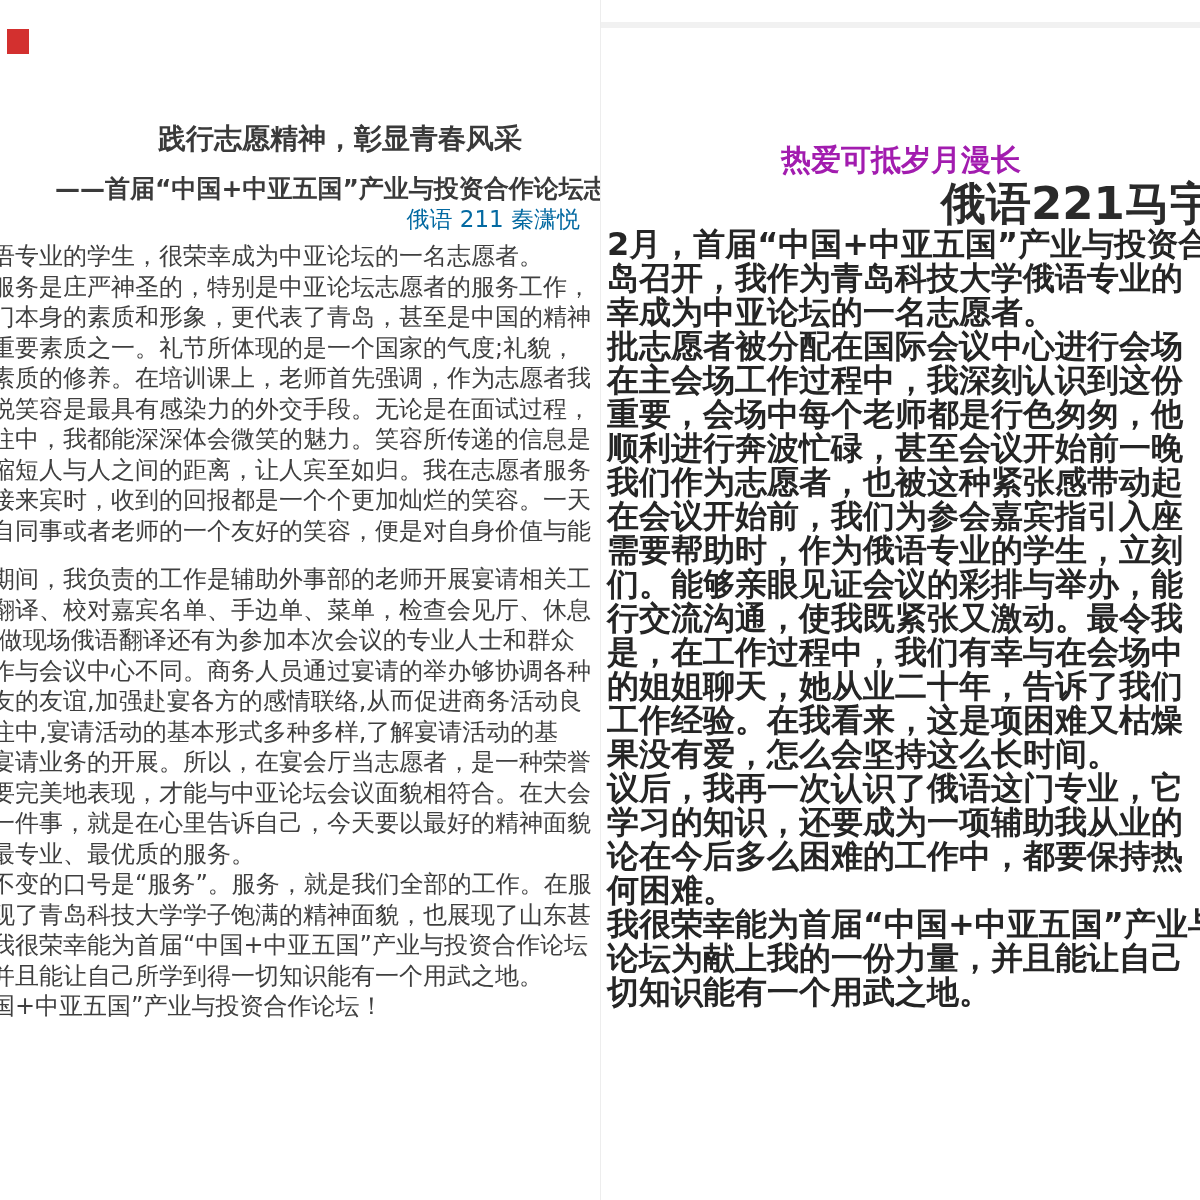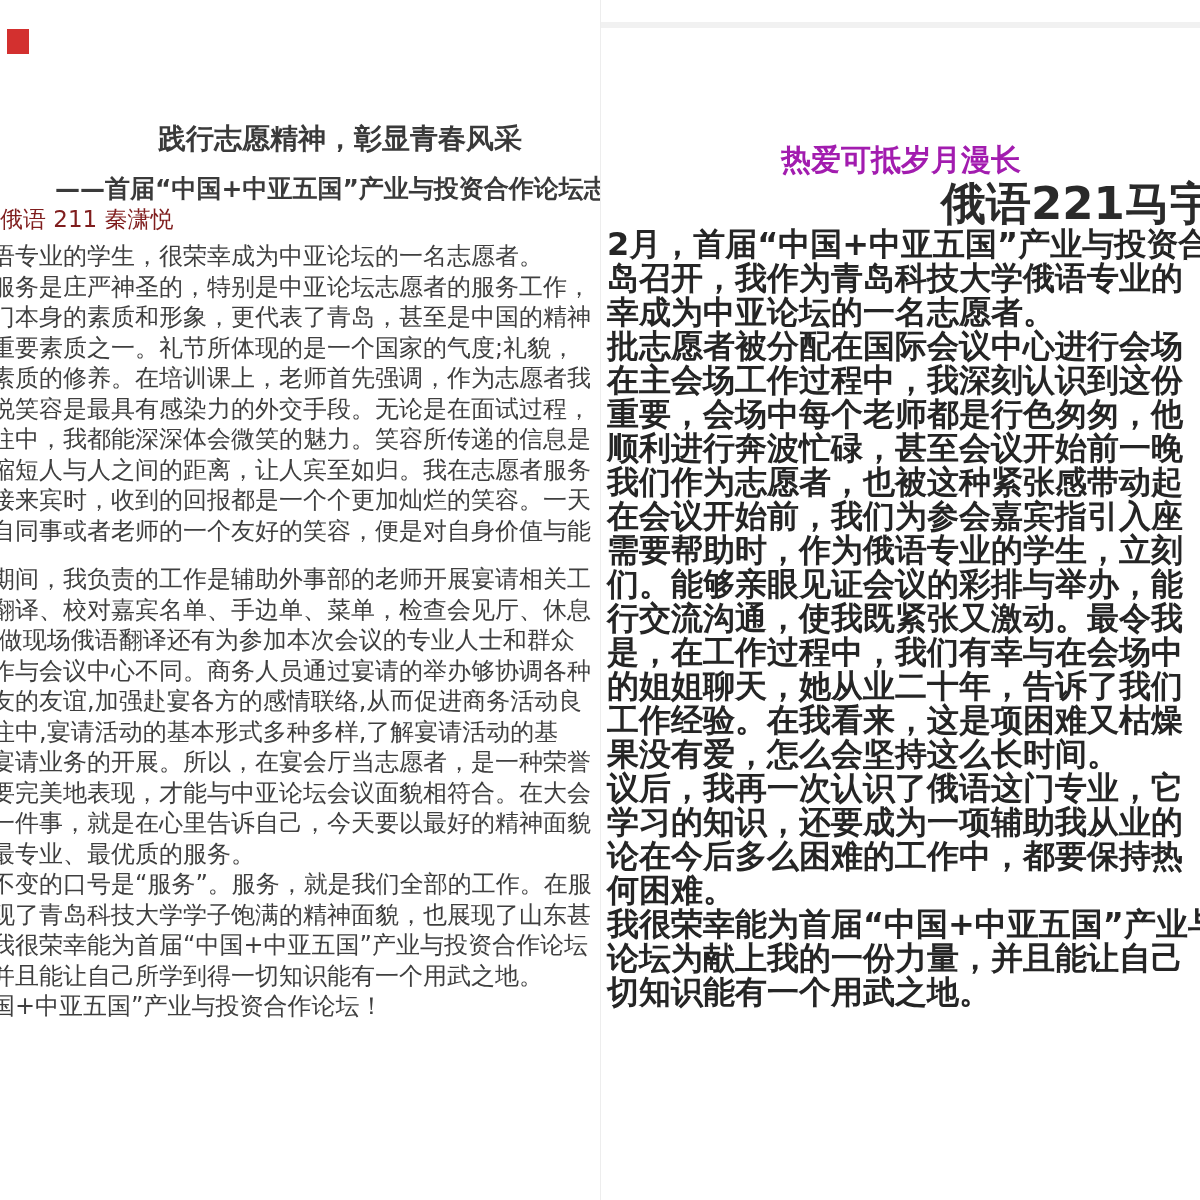--- a/index.html
+++ b/index.html
@@ -11,22 +11,22 @@
   .page{position:absolute;top:0;height:1200px;overflow:hidden;}
   .page.left{left:0;width:600px;filter:blur(0.3px);}
   .page.right{left:600px;width:600px;border-left:1px solid #ededed;filter:blur(0.2px);}
   .top-band{position:absolute;top:22px;left:0;width:600px;height:6px;background:#f1f1f1;}
 
   
   .l-title{position:absolute;top:120px;left:40px;width:600px;margin:0;
     text-align:center;font-size:28px;font-weight:bold;color:#3a3a3a;white-space:nowrap;}
   .l-subtitle{position:absolute;top:172px;left:55px;width:760px;
     font-size:25px;font-weight:bold;color:#3a3a3a;white-space:nowrap;}
-  .l-byline{position:absolute;top:204px;left:0;width:580px;text-align:left;
-    font-size:23px;color:#7f1d1d;white-space:nowrap;}
+  .l-byline{position:absolute;top:204px;left:0;width:580px;text-align:right;
+    font-size:23px;color:#0369a1;white-space:nowrap;}
   .l-body{position:absolute;left:-9px;width:680px;}
   .l-body.p1{top:241px;}
   .l-body.p2{top:564px;}
   .l-body .line{height:30.5px;line-height:30.5px;font-size:24px;color:#3f3f3f;white-space:pre;}
 
   
   .r-title{position:absolute;top:140px;left:0;width:600px;margin:0;
     text-align:center;font-size:30px;font-weight:bold;color:#a21caf;white-space:nowrap;}
   .r-byline{position:absolute;top:174px;left:340px;width:400px;
     font-size:45px;font-weight:bold;color:#2a2a2a;white-space:nowrap;}

